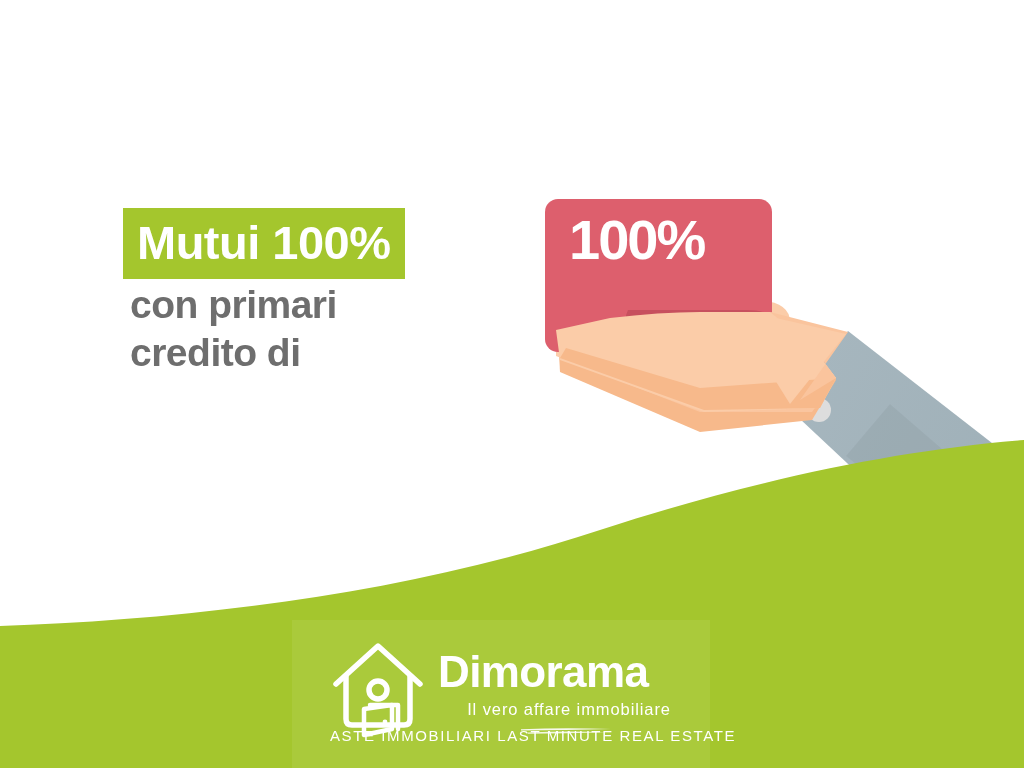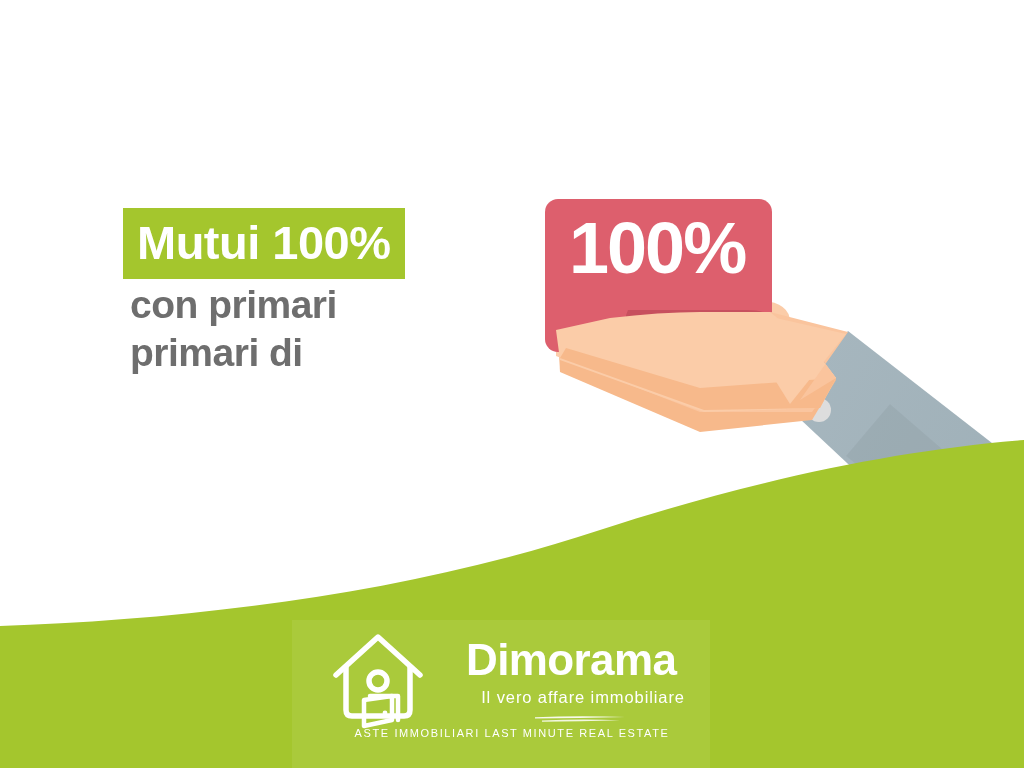--- a/index.html
+++ b/index.html
@@ -69,37 +69,36 @@
     height: 153px;
     background: #DD5F6D;
     border-radius: 13px;
     z-index: 12;
   }
   #card-100-label {
     position: absolute;
     left: 24px;
     top: 13px;
     color: #ffffff;
-    font-size: 72px;
+    font-size: 56px;
     font-weight: bold;
     letter-spacing: -2px;
     line-height: 1;
   }
 
   
   #logo {
     position: absolute;
     left: 330px;
     top: 624px;
     width: 364px;
     height: 124px;
     z-index: 40;
     display: flex;
-    align-items: flex-start;
-    gap: 28px;
+    align-items: center;
   }
   #house-icon {
     width: 96px;
     height: 100px;
     flex: 0 0 auto;
     margin-top: 6px;
   }
   #logo-text {
     flex: 1 1 auto;
     padding-left: 12px;
@@ -130,21 +129,21 @@
     height: 10px;
     margin: 8px auto 0 auto;
   }
   #logo-strapline {
     position: absolute;
     left: 0;
     top: 104px;
     width: 364px;
     text-align: center;
     color: #ffffff;
-    font-size: 11px;
+    font-size: 15px;
     letter-spacing: 1.6px;
     line-height: 1;
     white-space: nowrap;
   }
 </style>
 </head>
 <body>
 
 <div id="banner">
 
@@ -234,21 +233,21 @@
                L 1024 768
                L 0 768 Z" fill="#A4C62D"></path>
 
       <rect x="292" y="620" width="418" height="148" fill="#FFFFFF" opacity="0.07"></rect>
     </svg>
   </div>
 
   <div id="headline">
     <span class="headline-hl">Mutui 100%</span>
     <span class="headline-line">con primari</span>
-    <span class="headline-line">primari di</span>
+    <span class="headline-line">credito di</span>
   </div>
 
   <div id="logo">
 
     <svg id="house-icon" viewBox="0 0 96 100" xmlns="http://www.w3.org/2000/svg">
 
       <path d="M 6 45 L 48 7 L 90 45" fill="none" stroke="#FFFFFF" stroke-width="5.5" stroke-linecap="round" stroke-linejoin="round"></path>
       <path d="M 16 37 L 16 80 Q 16 86 22 86 L 74 86 Q 80 86 80 80 L 80 37" fill="none" stroke="#FFFFFF" stroke-width="5.5" stroke-linecap="round" stroke-linejoin="round"></path>
 
       <circle cx="48" cy="51" r="9" fill="none" stroke="#FFFFFF" stroke-width="5.5"></circle>

